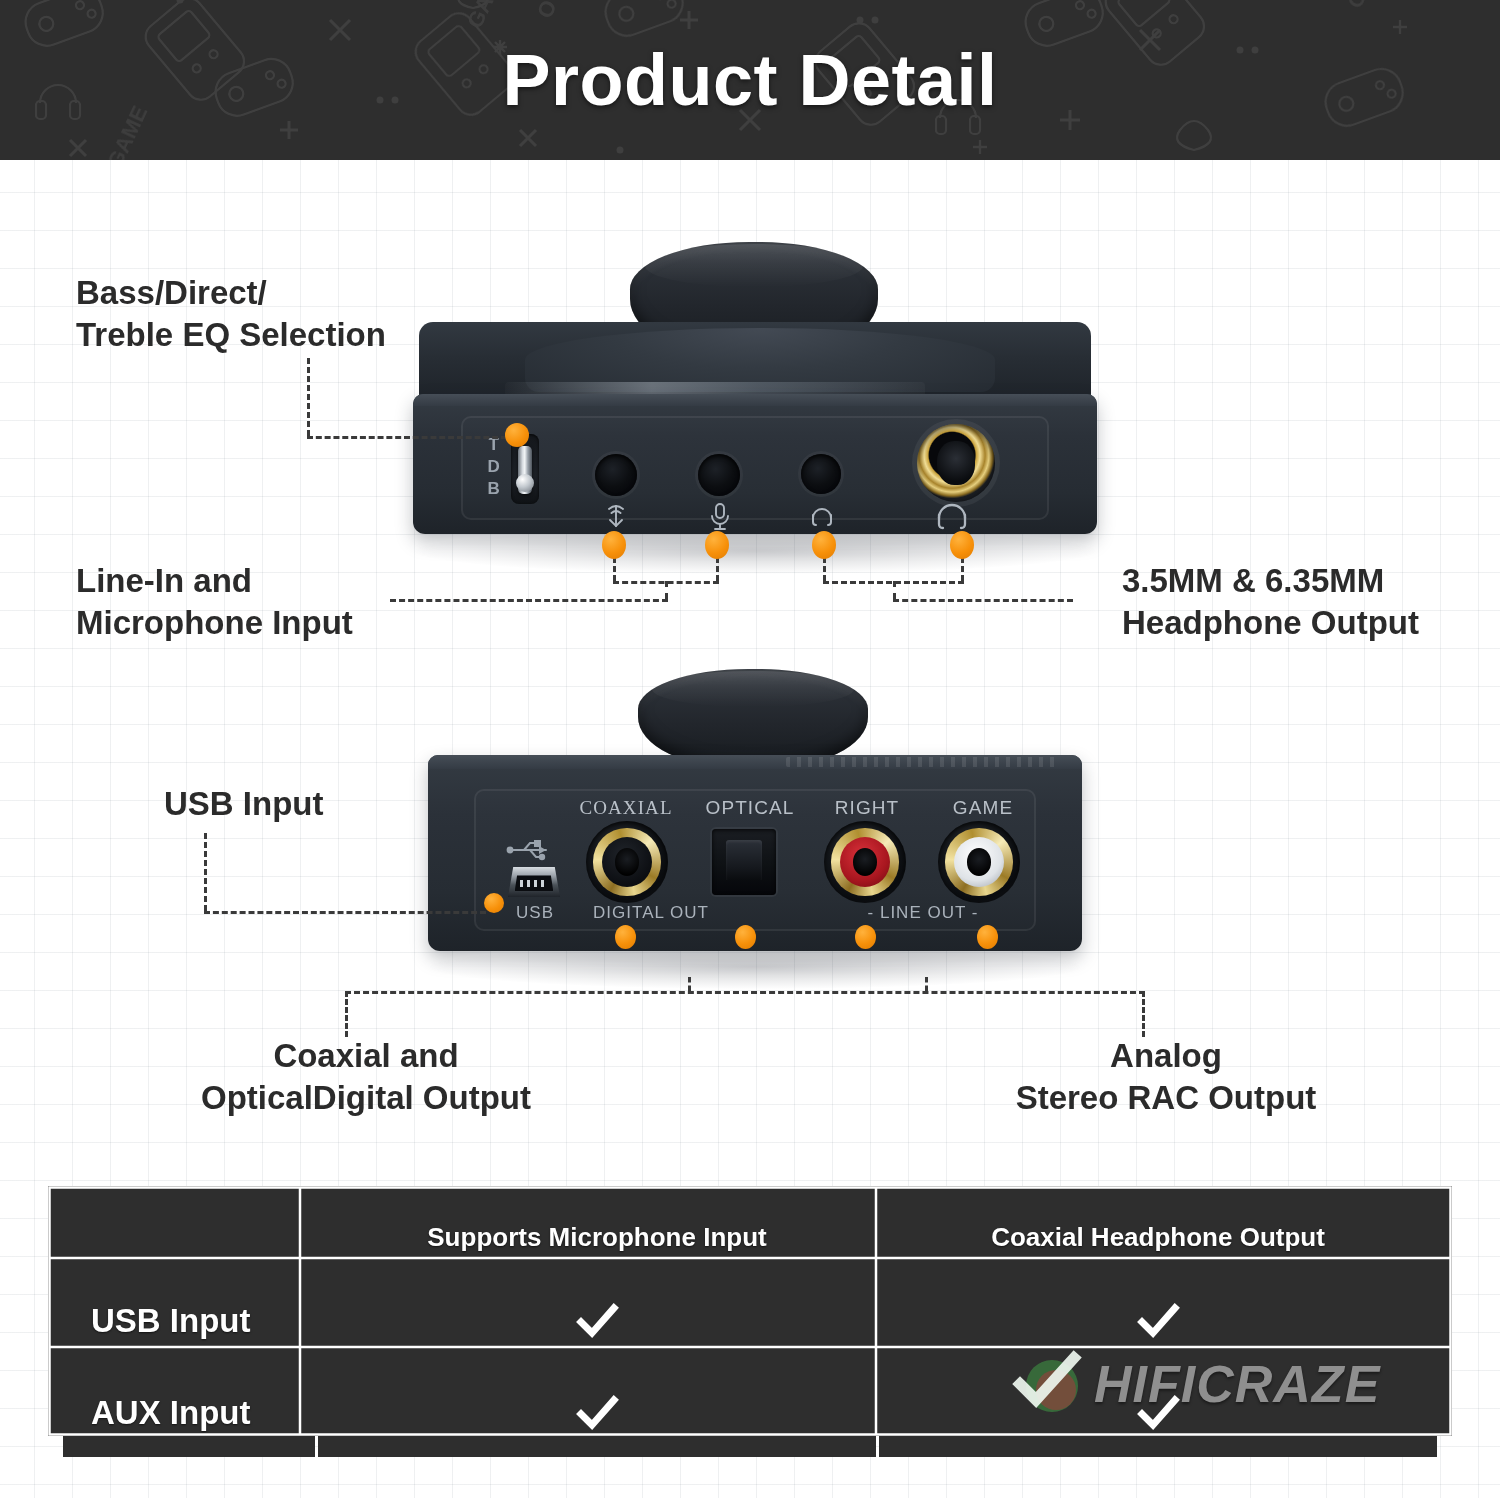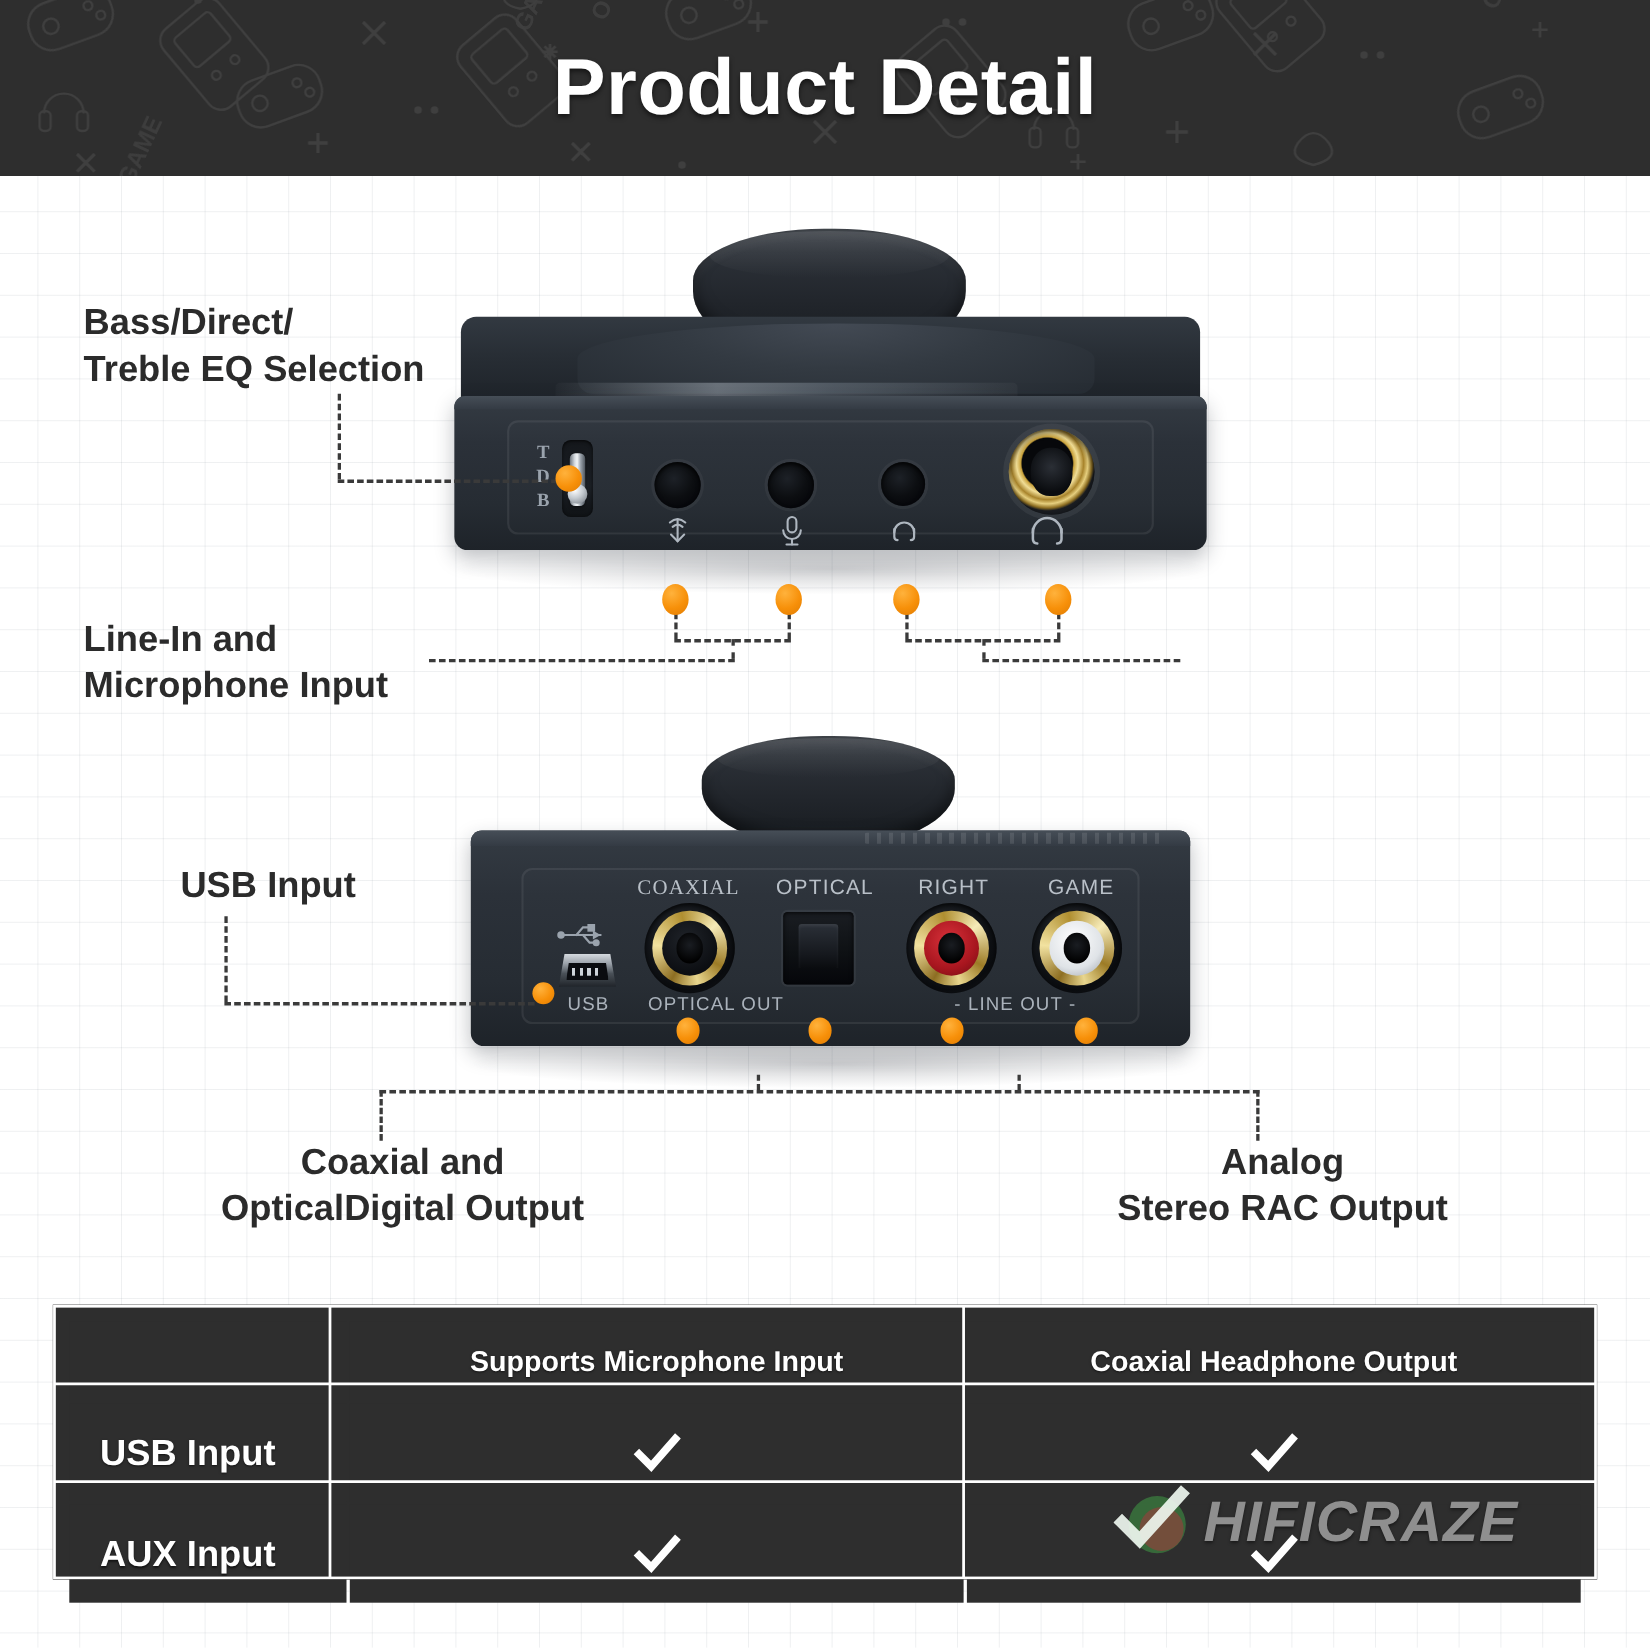--- a/index.html
+++ b/index.html
@@ -478,21 +478,21 @@
       <g fill="#4f4f4f" font-family="Liberation Sans, sans-serif" font-size="22" font-weight="bold" opacity="0.9">
         <text x="500" y="50" transform="rotate(-65 500 50)">GAME</text>
         <text x="570" y="40" transform="rotate(-65 570 40)">OVER</text>
         <text x="1380" y="30" transform="rotate(-65 1380 30)">OVER</text>
         <text x="140" y="190" transform="rotate(-65 140 190)">GAME</text>
       </g>
     </svg>
     <div class="header-title">Product Detail</div>
   </div>
 
-  <div class="device" style="left:405px; top:208px; width:700px; height:330px;font-family:Liberation Serif, serif;">
+  <div class="device" style="left:405px; top:242px; width:700px; height:330px;">
 
     <div class="dev-shadow" style="left:10px; top:286px; width:680px; height:46px;"></div>
 
     <div class="knob" style="left:225px; top:0px; width:248px; height:118px;">
       <div class="knob-top"></div>
     </div>
 
     <div class="shoulder" style="left:14px; top:80px; width:672px; height:82px;"></div>
     <div style="position:absolute; left:120px; top:86px; width:470px; height:64px;
                 background:radial-gradient(ellipse at 50% 0%, #434a54 0%, #333a42 45%, #262c33 100%);
@@ -566,20 +566,22 @@
   <div class="lead-h" style="left:307px; top:436px; width:200px;"></div>
 
   <div class="callout" style="left:34px; top:560px; width:380px; text-align:left;">Line-In and
 Microphone Input</div>
   <div class="lead-v" style="left:613px; top:557px; height:24px;"></div>
   <div class="lead-v" style="left:716px; top:557px; height:24px;"></div>
   <div class="lead-h" style="left:613px; top:581px; width:106px;"></div>
   <div class="lead-v" style="left:665px; top:581px; height:18px;"></div>
   <div class="lead-h" style="left:390px; top:599px; width:278px;"></div>
 
+  <div class="callout" style="left:1080px; top:560px; width:400px; text-align:left;">3.5MM &amp; 6.35MM
+Headphone Output</div>
   <div class="lead-v" style="left:823px; top:557px; height:24px;"></div>
   <div class="lead-v" style="left:961px; top:557px; height:24px;"></div>
   <div class="lead-h" style="left:823px; top:581px; width:141px;"></div>
   <div class="lead-v" style="left:893px; top:581px; height:18px;"></div>
   <div class="lead-h" style="left:893px; top:599px; width:180px;"></div>
 
   <div class="device" style="left:420px; top:655px; width:670px; height:330px;">
 
     <div class="dev-shadow" style="left:10px; top:290px; width:650px; height:44px;"></div>
 
@@ -632,21 +634,21 @@
       <div class="rca-ring red"></div>
       <div class="rca-hole"></div>
     </div>
 
     <div class="rca" style="left:518px; top:166px; width:82px; height:82px;">
       <div class="rca-gold"></div>
       <div class="rca-ring white"></div>
       <div class="rca-hole"></div>
     </div>
 
-    <div class="silk-small" style="left:146px; top:248px; width:170px;">OPTICAL OUT</div>
+    <div class="silk-small" style="left:146px; top:248px; width:170px;">DIGITAL OUT</div>
     <div class="silk-small" style="left:408px; top:248px; width:190px;">- LINE OUT -</div>
   </div>
 
   <div class="dot" style="left:484px; top:893px; width:20px; height:20px;"></div>
   <div class="dot" style="left:615px; top:925px; width:21px; height:24px;"></div>
   <div class="dot" style="left:735px; top:925px; width:21px; height:24px;"></div>
   <div class="dot" style="left:855px; top:925px; width:21px; height:24px;"></div>
   <div class="dot" style="left:977px; top:925px; width:21px; height:24px;"></div>
 
   <div class="callout" style="left:122px; top:783px; width:320px; text-align:left;">USB Input</div>

